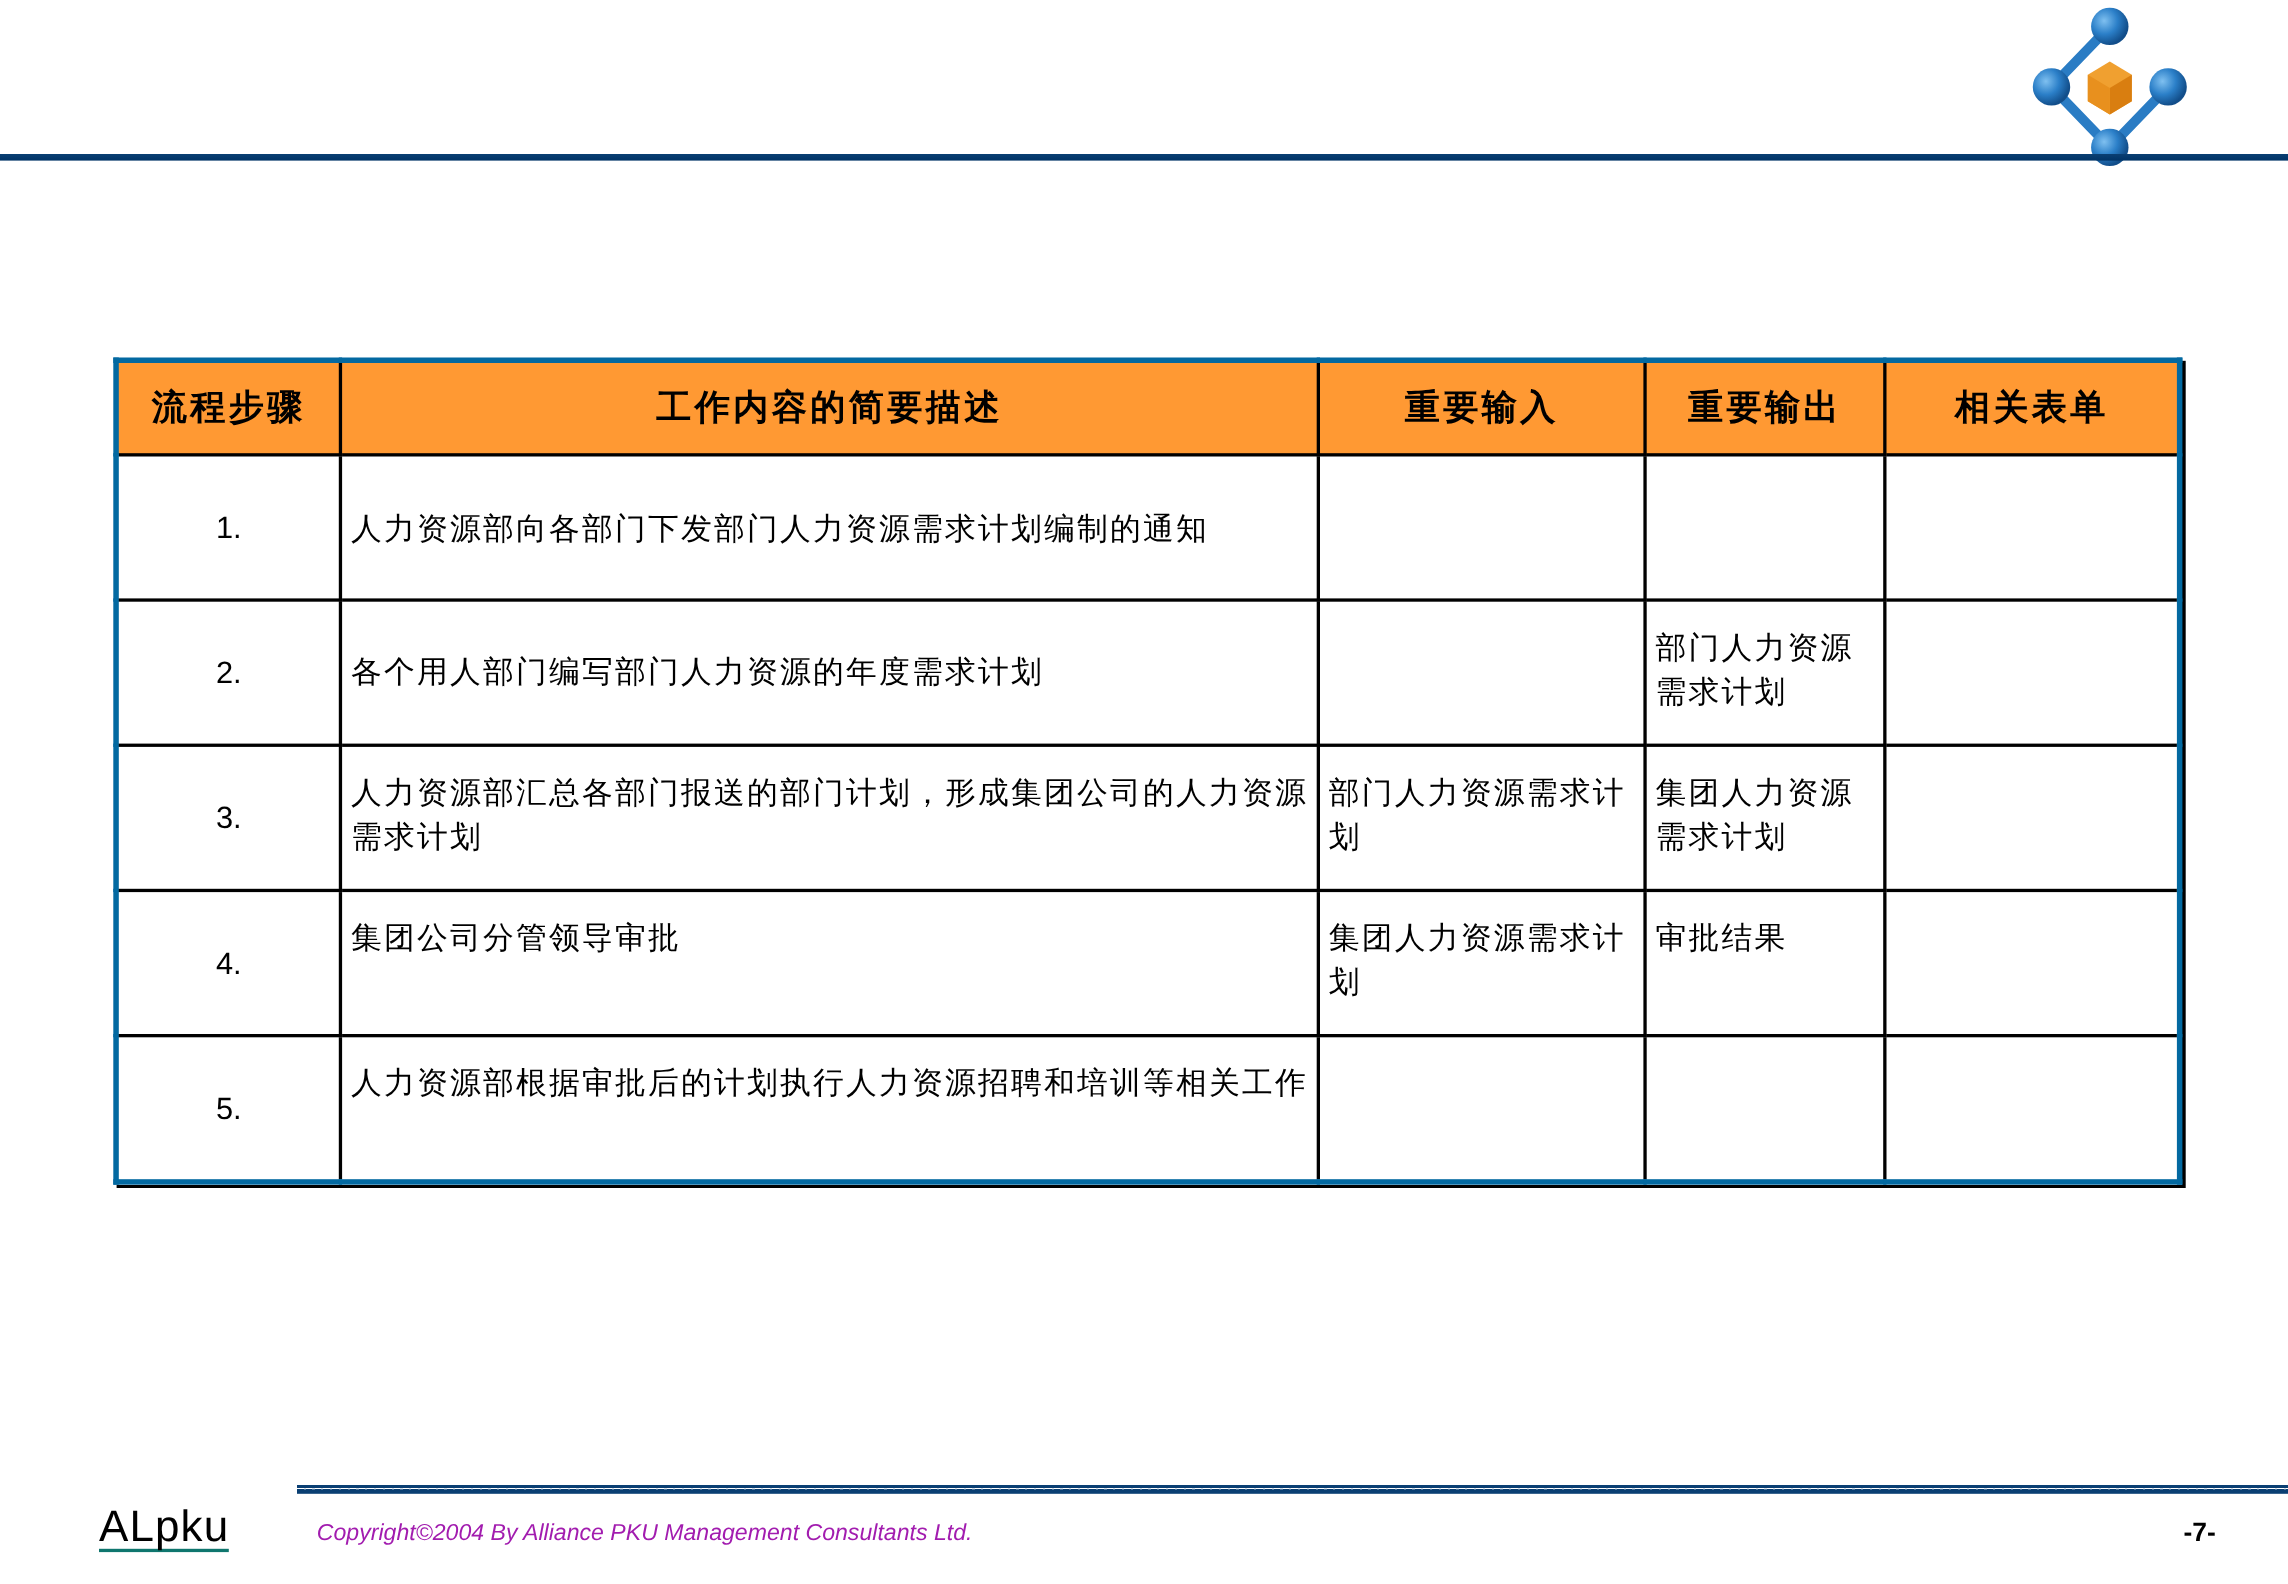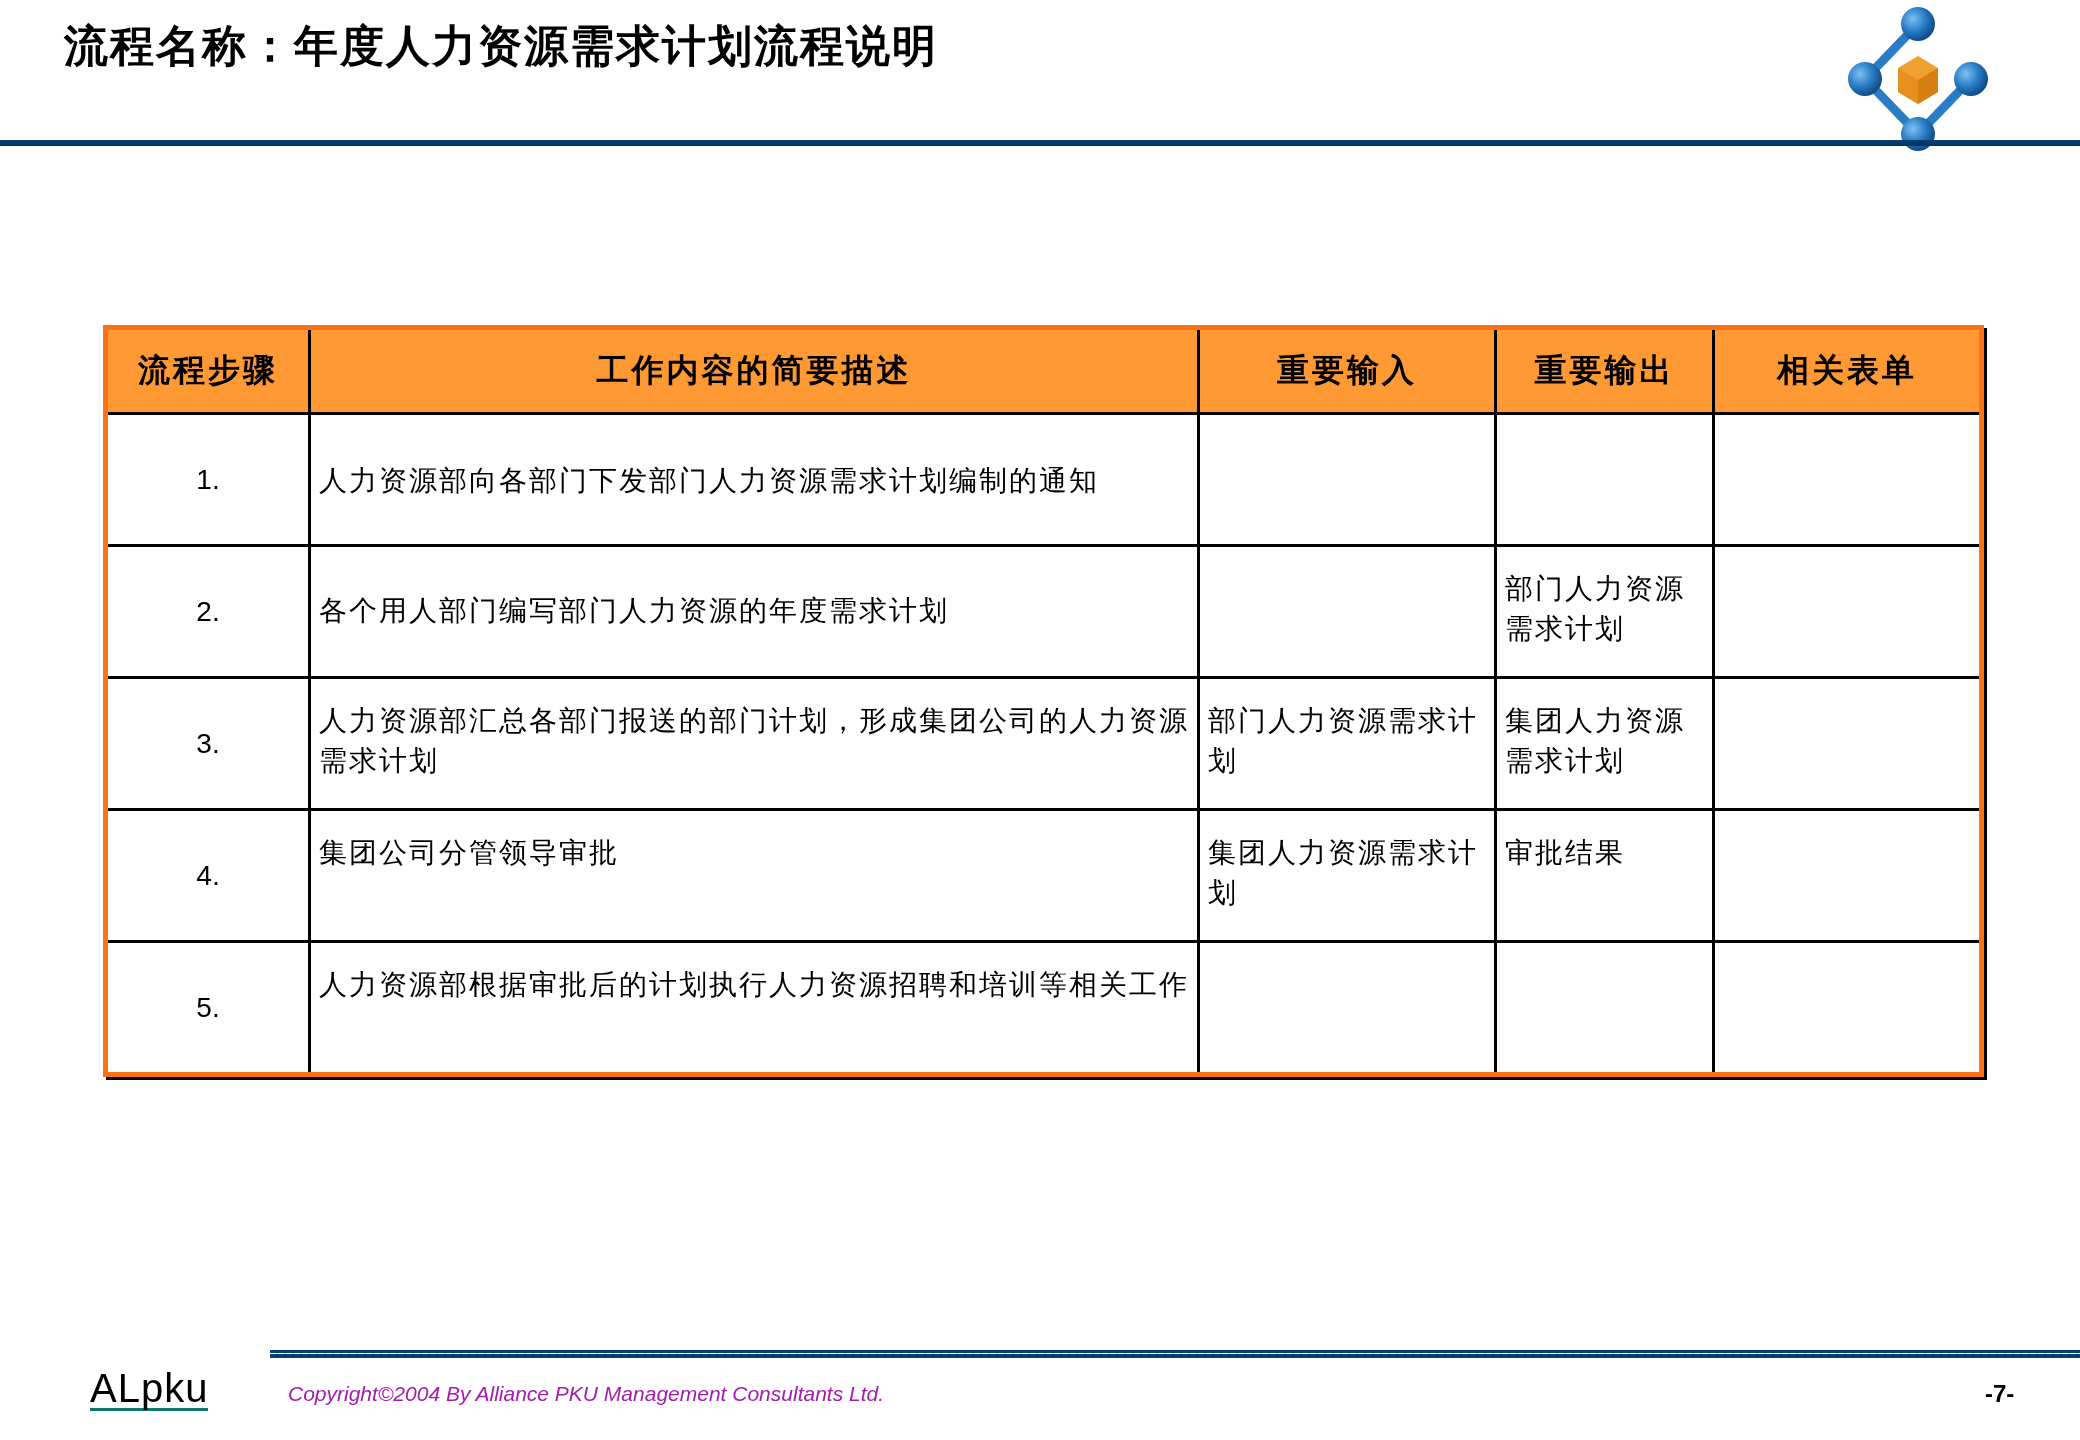--- a/index.html
+++ b/index.html
@@ -18,21 +18,21 @@
   .header-rule {
     position: absolute; left: 0; top: 140px; width: 2080px; height: 6px;
     background: linear-gradient(#0a3f73, #003366);
   }
   .logo { position: absolute; left: 1838px; top: 4px; width: 160px; height: 150px; }
 
   table.process {
     position: absolute; left: 103px; top: 325px;
     border-collapse: collapse; table-layout: fixed;
     width: 1876px;
-    border: 5px solid #f97316;
+    border: 5px solid #0369a1;
     box-shadow: 3px 3px 0 #000;
   }
   table.process th, table.process td {
     border: 3px solid #000; padding: 0; vertical-align: top;
   }
   table.process th {
     background: #ff9933; height: 82px; vertical-align: middle;
     font-family: "DejaVu Sans", "Liberation Sans", sans-serif;
     font-weight: bold; font-size: 32px; letter-spacing: 3px; text-align: center;
   }
@@ -61,21 +61,20 @@
   .page-number {
     position: absolute; left: 1985px; top: 1380px;
     font-family: "Liberation Sans", "DejaVu Sans", sans-serif;
     font-weight: bold; font-size: 24px;
   }
 </style>
 </head>
 <body>
 
 <div class="title-block">
-  <div class="title-line">流程名称：年度人力资源需求计划流程说明</div>
 </div>
 
 <svg class="logo" viewBox="0 0 160 150">
   <defs>
     <radialGradient id="ball" cx="35%" cy="35%" r="65%">
       <stop offset="0%" stop-color="#7fc0f0"></stop>
       <stop offset="55%" stop-color="#2b7fc8"></stop>
       <stop offset="100%" stop-color="#124e8a"></stop>
     </radialGradient>
   </defs>

